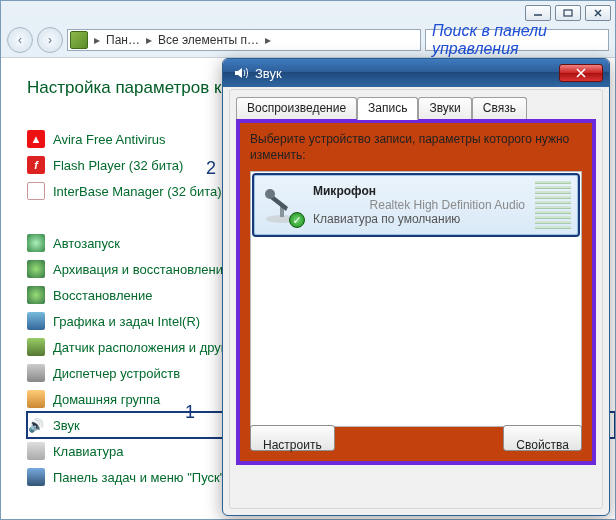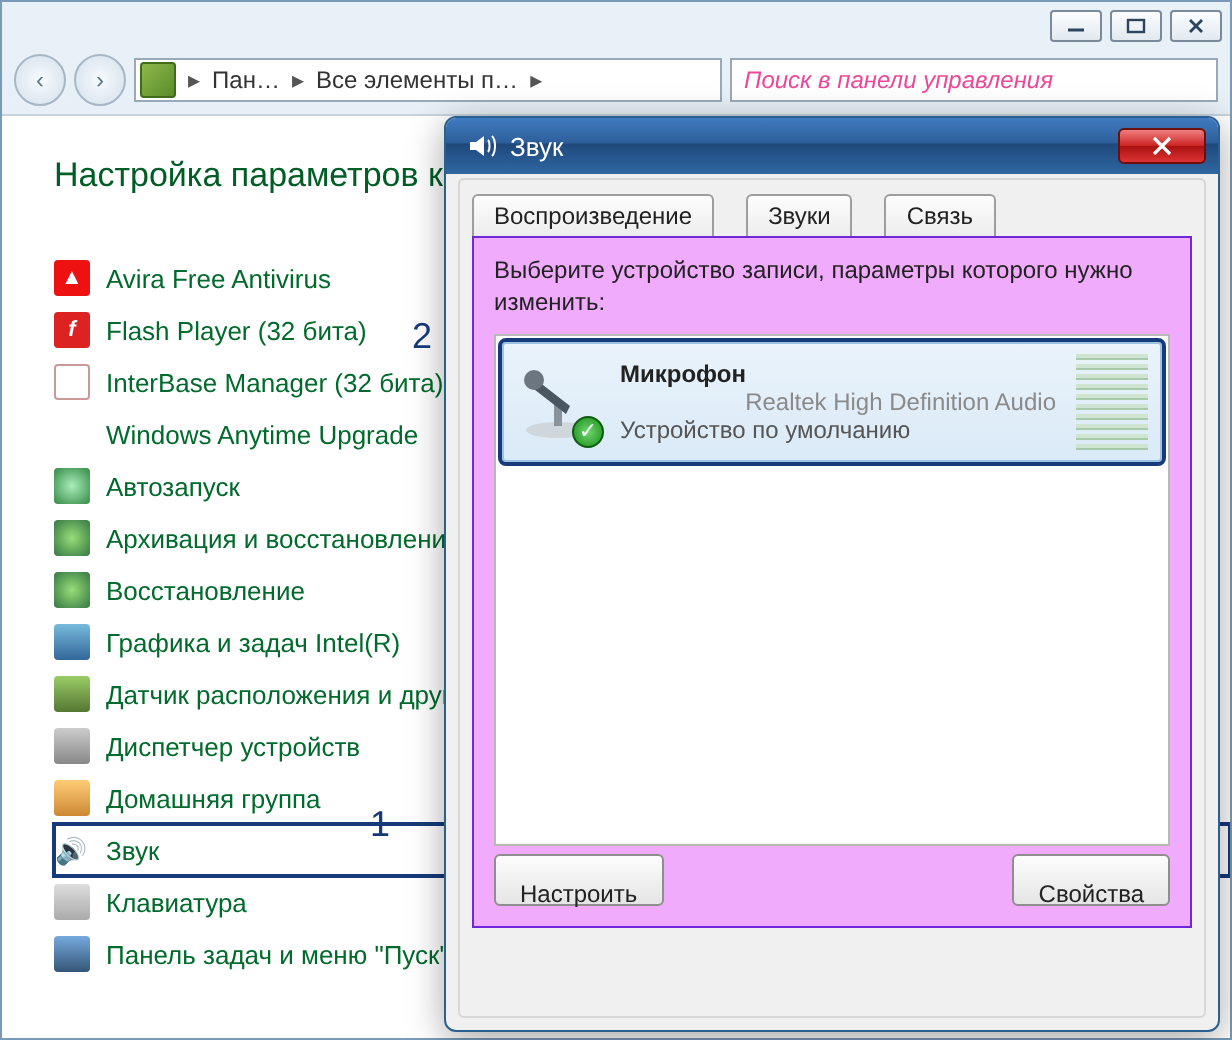--- a/index.html
+++ b/index.html
@@ -37,22 +37,22 @@
     display: flex; align-items: center; font-size: 12px; color: #333;
     padding: 0 2px; gap: 4px; overflow: hidden;
   }
   .addr .sep { color: #555; padding: 0 2px; }
   .addr .seg { white-space: nowrap; }
   .addr-ico {
     width: 18px; height: 18px; background: linear-gradient(135deg,#8db84a,#5a8c2a);
     border: 1px solid #3f6b1a; border-radius: 2px; flex-shrink: 0;
   }
   .search {
-    width: 244px; height: 22px; border: 1px solid #99a9b8; background: #fff;
-    font-size: 12px; font-style: italic; color: #ec4899; padding: 0 6px;
+    width: 184px; height: 22px; border: 1px solid #99a9b8; background: #fff;
+    font-size: 16px; font-style: italic; color: #1d4ed8; padding: 0 6px;
     display: flex; align-items: center;
   }
 
   .content {
     position: absolute; left: 0; right: 0; top: 56px; bottom: 0;
     background: #fff; border-top: 1px solid #c8d3dc;
     padding: 20px 0 0 26px; overflow: hidden;
   }
   .cp-title {
     font-size: 17px; color: #015d26; margin-bottom: 28px;
@@ -109,32 +109,32 @@
     background: linear-gradient(#f08080,#c22 50%,#a11 51%,#d33);
     border: 1px solid #6b0f0f;
     display: flex; align-items: center; justify-content: center;
     color: #fff; font-size: 11px; font-weight: bold;
   }
   .dlg-body {
     position: absolute; left: 6px; right: 6px; top: 30px; bottom: 6px;
     background: #f0f0f0; border: 1px solid #d7d7d7; border-radius: 3px;
   }
   .tabs {
-    display: flex; gap: 16px; margin: 6px 0 0 6px; font-size: 12px;
+    display: flex; gap: 0; margin: 6px 0 0 6px; font-size: 12px;
   }
   .tab {
     padding: 3px 10px 4px; border: 1px solid #9e9e9e; border-bottom: none;
     background: linear-gradient(#fdfdfd,#ececec); border-radius: 3px 3px 0 0;
     position: relative; top: 1px; color: #222;
   }
   .tab.active {
     background: #fff; z-index: 2; border-bottom: 1px solid #fff;
   }
   .tab-pane {
-    margin: 0 6px 6px 6px; border: 1px solid #6d28d9; background: #f0abfc;
+    margin: 0 6px 6px 6px; border: 4px solid #6d28d9; background: #c2410c;
     height: 346px; padding: 8px 10px 10px; position: relative;
   }
   .instr { font-size: 12px; color: #222; line-height: 1.35; }
   .dev-list {
     margin-top: 8px; border: 1px solid #b8b8b8; height: 256px; background: #fff;
     position: relative;
   }
   .dev-row {
     margin: 3px; padding: 5px 6px; display: flex; gap: 10px; align-items: center;
     background: linear-gradient(#eaf3fb,#daeaf7); border: 1px solid #9cc1e3;
@@ -245,21 +245,20 @@
           <span class="ico ico-ib"></span>
           <span>InterBase Manager (32 бита)</span>
         </li>
         <li class="cp-item">
           <span class="ico ico-win">
             <span></span>
             <span></span>
             <span></span>
             <span></span>
           </span>
-          <span>Windows Anytime Upgrade</span>
         </li>
         <li class="cp-item">
           <span class="ico ico-gear"></span>
           <span>Автозапуск</span>
         </li>
         <li class="cp-item">
           <span class="ico ico-refresh"></span>
           <span>Архивация и восстановление</span>
         </li>
         <li class="cp-item">
@@ -317,20 +316,21 @@
       <svg width="12" height="10" viewBox="0 0 12 10">
           <line x1="2" y1="1" x2="10" y2="9" stroke="#fff" stroke-width="1.6"></line>
           <line x1="10" y1="1" x2="2" y2="9" stroke="#fff" stroke-width="1.6"></line>
         </svg>
     </div>
   </div>
 
   <div class="dlg-body">
     <div class="tabs">
       <div class="tab">Воспроизведение</div>
+      <div class="tab active">Запись</div>
       <div class="tab">Звуки</div>
       <div class="tab">Связь</div>
     </div>
 
     <div class="tab-pane">
       <div class="instr">Выберите устройство записи, параметры которого нужно изменить:</div>
 
       <div class="dev-list">
         <div class="dev-row">
           <div class="dev-ico">
@@ -338,21 +338,21 @@
               <ellipse cx="20" cy="34" rx="16" ry="4" fill="#cfd7dd"></ellipse>
               <rect x="18" y="20" width="4" height="12" fill="#89939b"></rect>
               <path d="M8 8 L26 22 L24 26 L6 12 Z" fill="#4a5660"></path>
               <circle cx="8" cy="9" r="5" fill="#6b7680"></circle>
             </svg>
             <div class="dev-check">✓</div>
           </div>
           <div class="dev-info">
             <div class="dev-name">Микрофон</div>
             <div class="dev-sub">Realtek High Definition Audio</div>
-            <div class="dev-stat">Устройство по умолчанию</div>
+            <div class="dev-stat">Клавиатура по умолчанию</div>
           </div>
           <div class="level">
             <span></span>
               <span></span>
               <span></span>
               <span></span>
               <span></span>
             <span></span>
               <span></span>
               <span></span>

